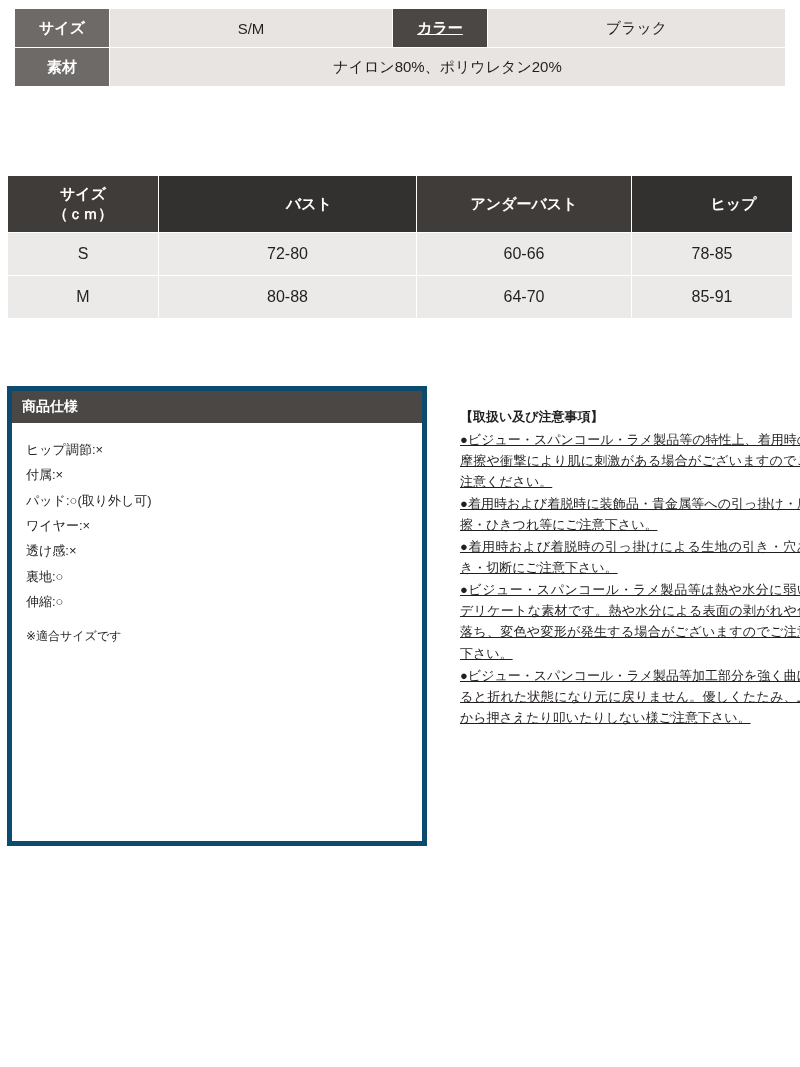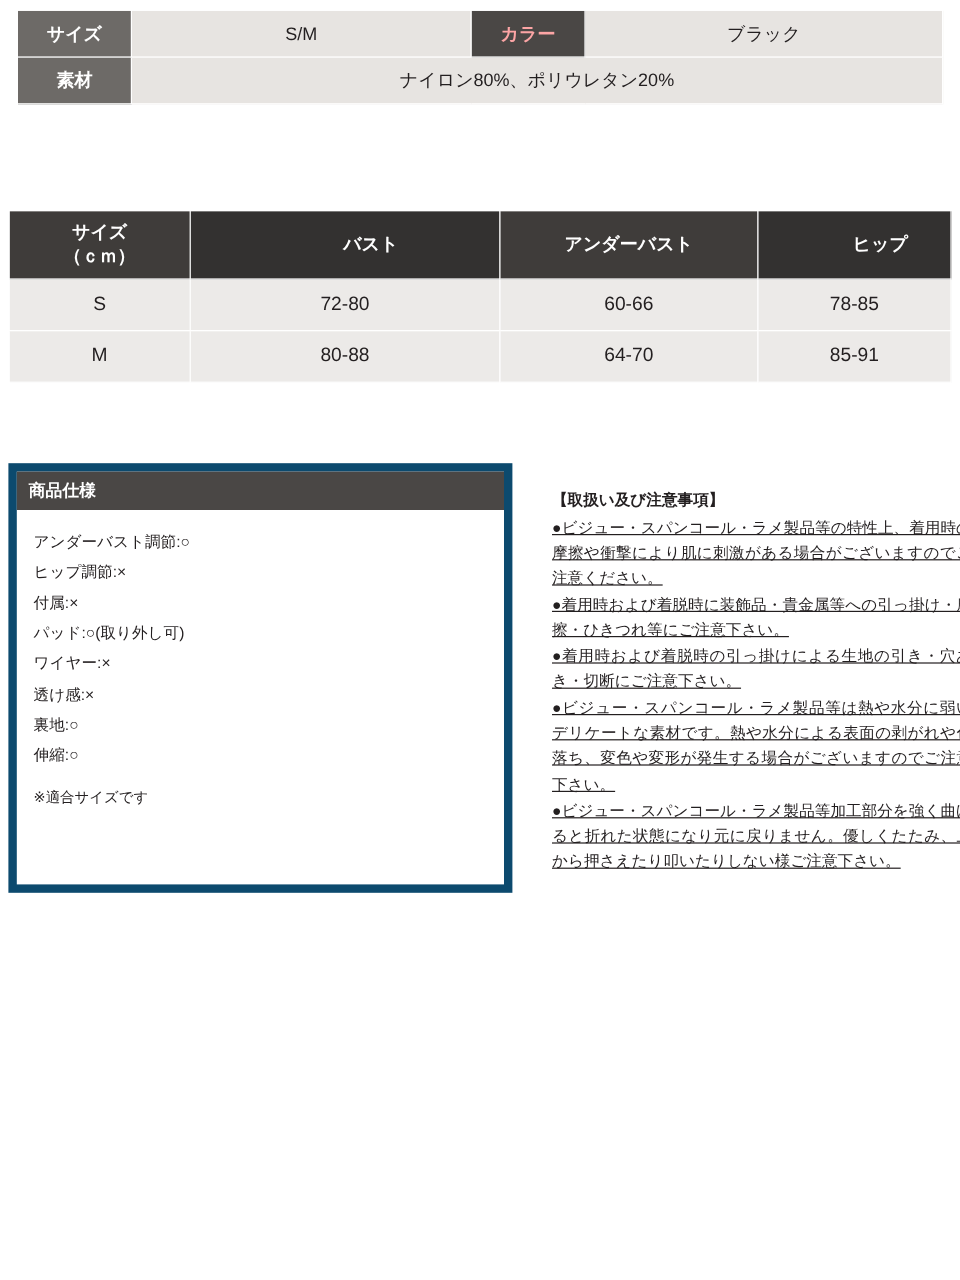--- a/index.html
+++ b/index.html
@@ -40,23 +40,24 @@
     font-size: 15px;
   }
   .spec-head {
     background: #6d6a67;
     color: #ffffff;
     font-weight: bold;
     font-size: 15px;
   }
   .spec-head-dark {
     background: #4a4745;
-    color: #fca5a5;
-    font-weight: bold;
-    font-size: 15px;
+    color: #ffffff;
+    font-weight: bold;
+    font-size: 15px;
+    text-decoration: underline;
   }
   .spec-val {
     background: #e7e4e1;
     color: #231f20;
   }
 
   
   .size-table {
     position: absolute;
     left: 7px;
@@ -84,22 +85,22 @@
   .size-table td.rowhead {
     background: #eceae8;
   }
 
   
   .spec-box {
     position: absolute;
     left: 7px;
     top: 386px;
     width: 420px;
-    height: 358px;
-    border: 7px solid #0c4a6e;
+    height: 460px;
+    border: 5px solid #0c4a6e;
     box-sizing: border-box;
   }
   .spec-box-title {
     background: #4a4745;
     color: #ffffff;
     font-weight: bold;
     font-size: 14px;
     padding: 7px 10px;
   }
   .spec-box-body {
@@ -172,21 +173,20 @@
       <td>80-88</td>
       <td>64-70</td>
       <td>85-91</td>
     </tr>
   </tbody>
 </table>
 
 <div class="spec-box">
   <div class="spec-box-title">商品仕様</div>
   <div class="spec-box-body">
-    <div>アンダーバスト調節:○</div>
     <div>ヒップ調節:×</div>
     <div>付属:×</div>
     <div>パッド:○(取り外し可)</div>
     <div>ワイヤー:×</div>
     <div>透け感:×</div>
     <div>裏地:○</div>
     <div>伸縮:○</div>
   </div>
   <div class="spec-box-note">※適合サイズです</div>
 </div>

